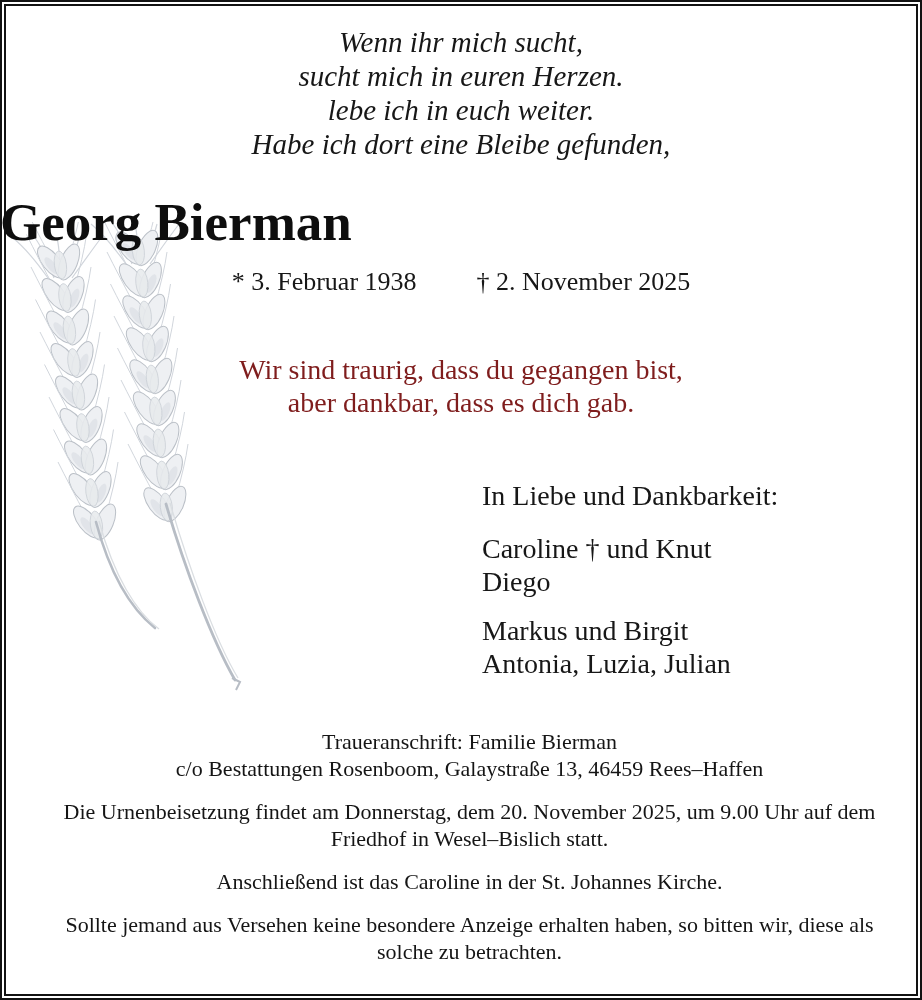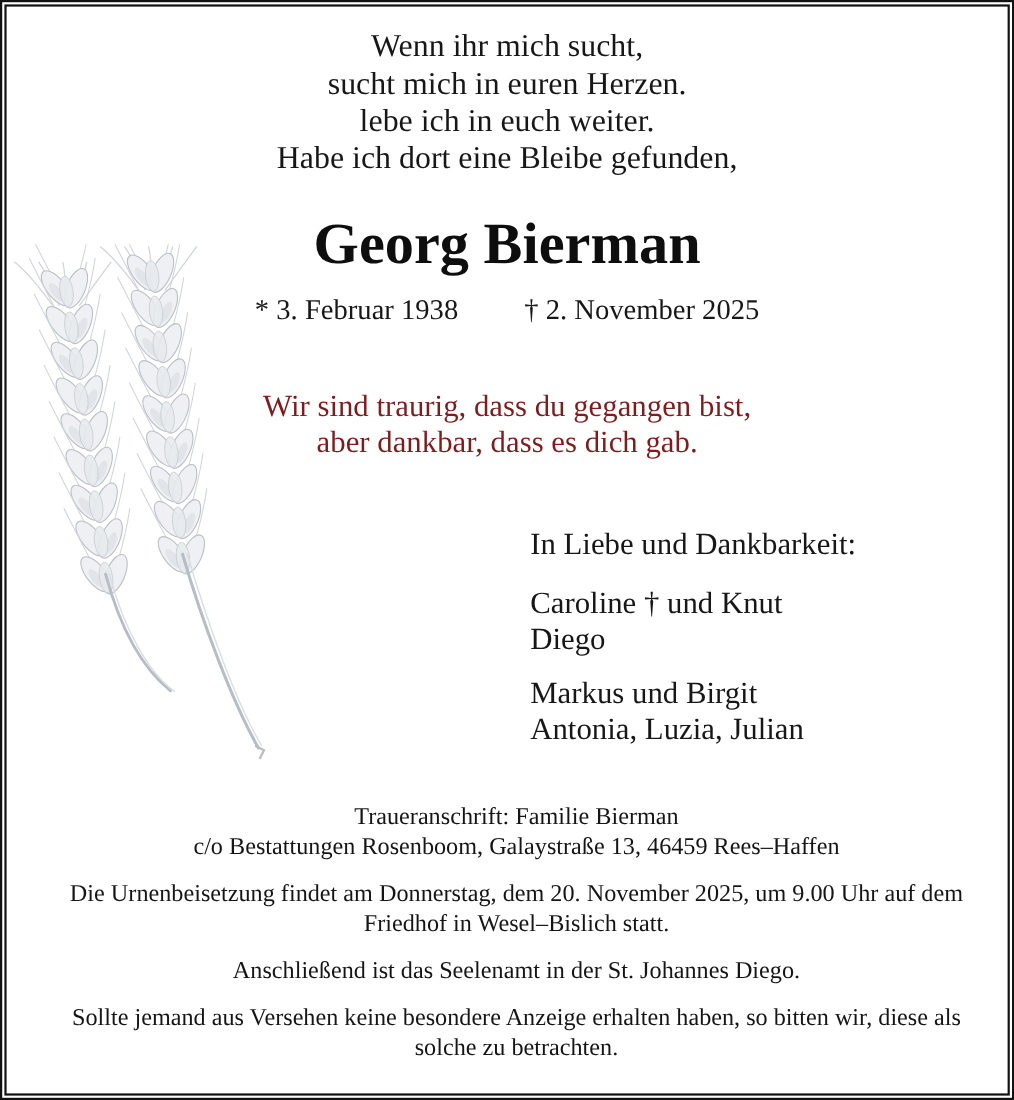--- a/index.html
+++ b/index.html
@@ -18,28 +18,29 @@
     pointer-events: none;
   }
   .frame-inner {
     position: absolute; inset: 4px;
     border: 2px solid #121212;
     pointer-events: none;
   }
   .poem {
     position: absolute; top: 25px; left: 0; right: 0;
     text-align: center;
+    font-style: italic;
     font-size: 29px;
     line-height: 34px;
     color: #171717;
   }
   .deceased-name {
     position: absolute; top: 192px; left: 0; right: 0;
     margin: 0;
-    text-align: center;
+    text-align: left;
     font-size: 53px;
     font-weight: 700;
     line-height: 60px;
     letter-spacing: 0px;
     color: #0e0e0e;
   }
   .dates {
     position: absolute; top: 267px; left: 0; right: 0;
     display: flex; justify-content: center; gap: 60px;
     font-size: 26px;
@@ -249,20 +250,20 @@
   <div class="footer">
     <div class="para">
       <div>Traueranschrift: Familie Bierman</div>
       <div>c/o Bestattungen Rosenboom, Galaystraße 13, 46459 Rees–Haffen</div>
     </div>
     <div class="para">
       <div>Die Urnenbeisetzung findet am Donnerstag, dem 20. November 2025, um 9.00 Uhr auf dem</div>
       <div>Friedhof in Wesel–Bislich statt.</div>
     </div>
     <div class="para">
-      <div>Anschließend ist das Seelenamt in der St. Johannes Diego.</div>
+      <div>Anschließend ist das Caroline in der St. Johannes Kirche.</div>
     </div>
     <div class="para">
       <div>Sollte jemand aus Versehen keine besondere Anzeige erhalten haben, so bitten wir, diese als</div>
       <div>solche zu betrachten.</div>
     </div>
   </div>
 </div>
 
 </body></html>

